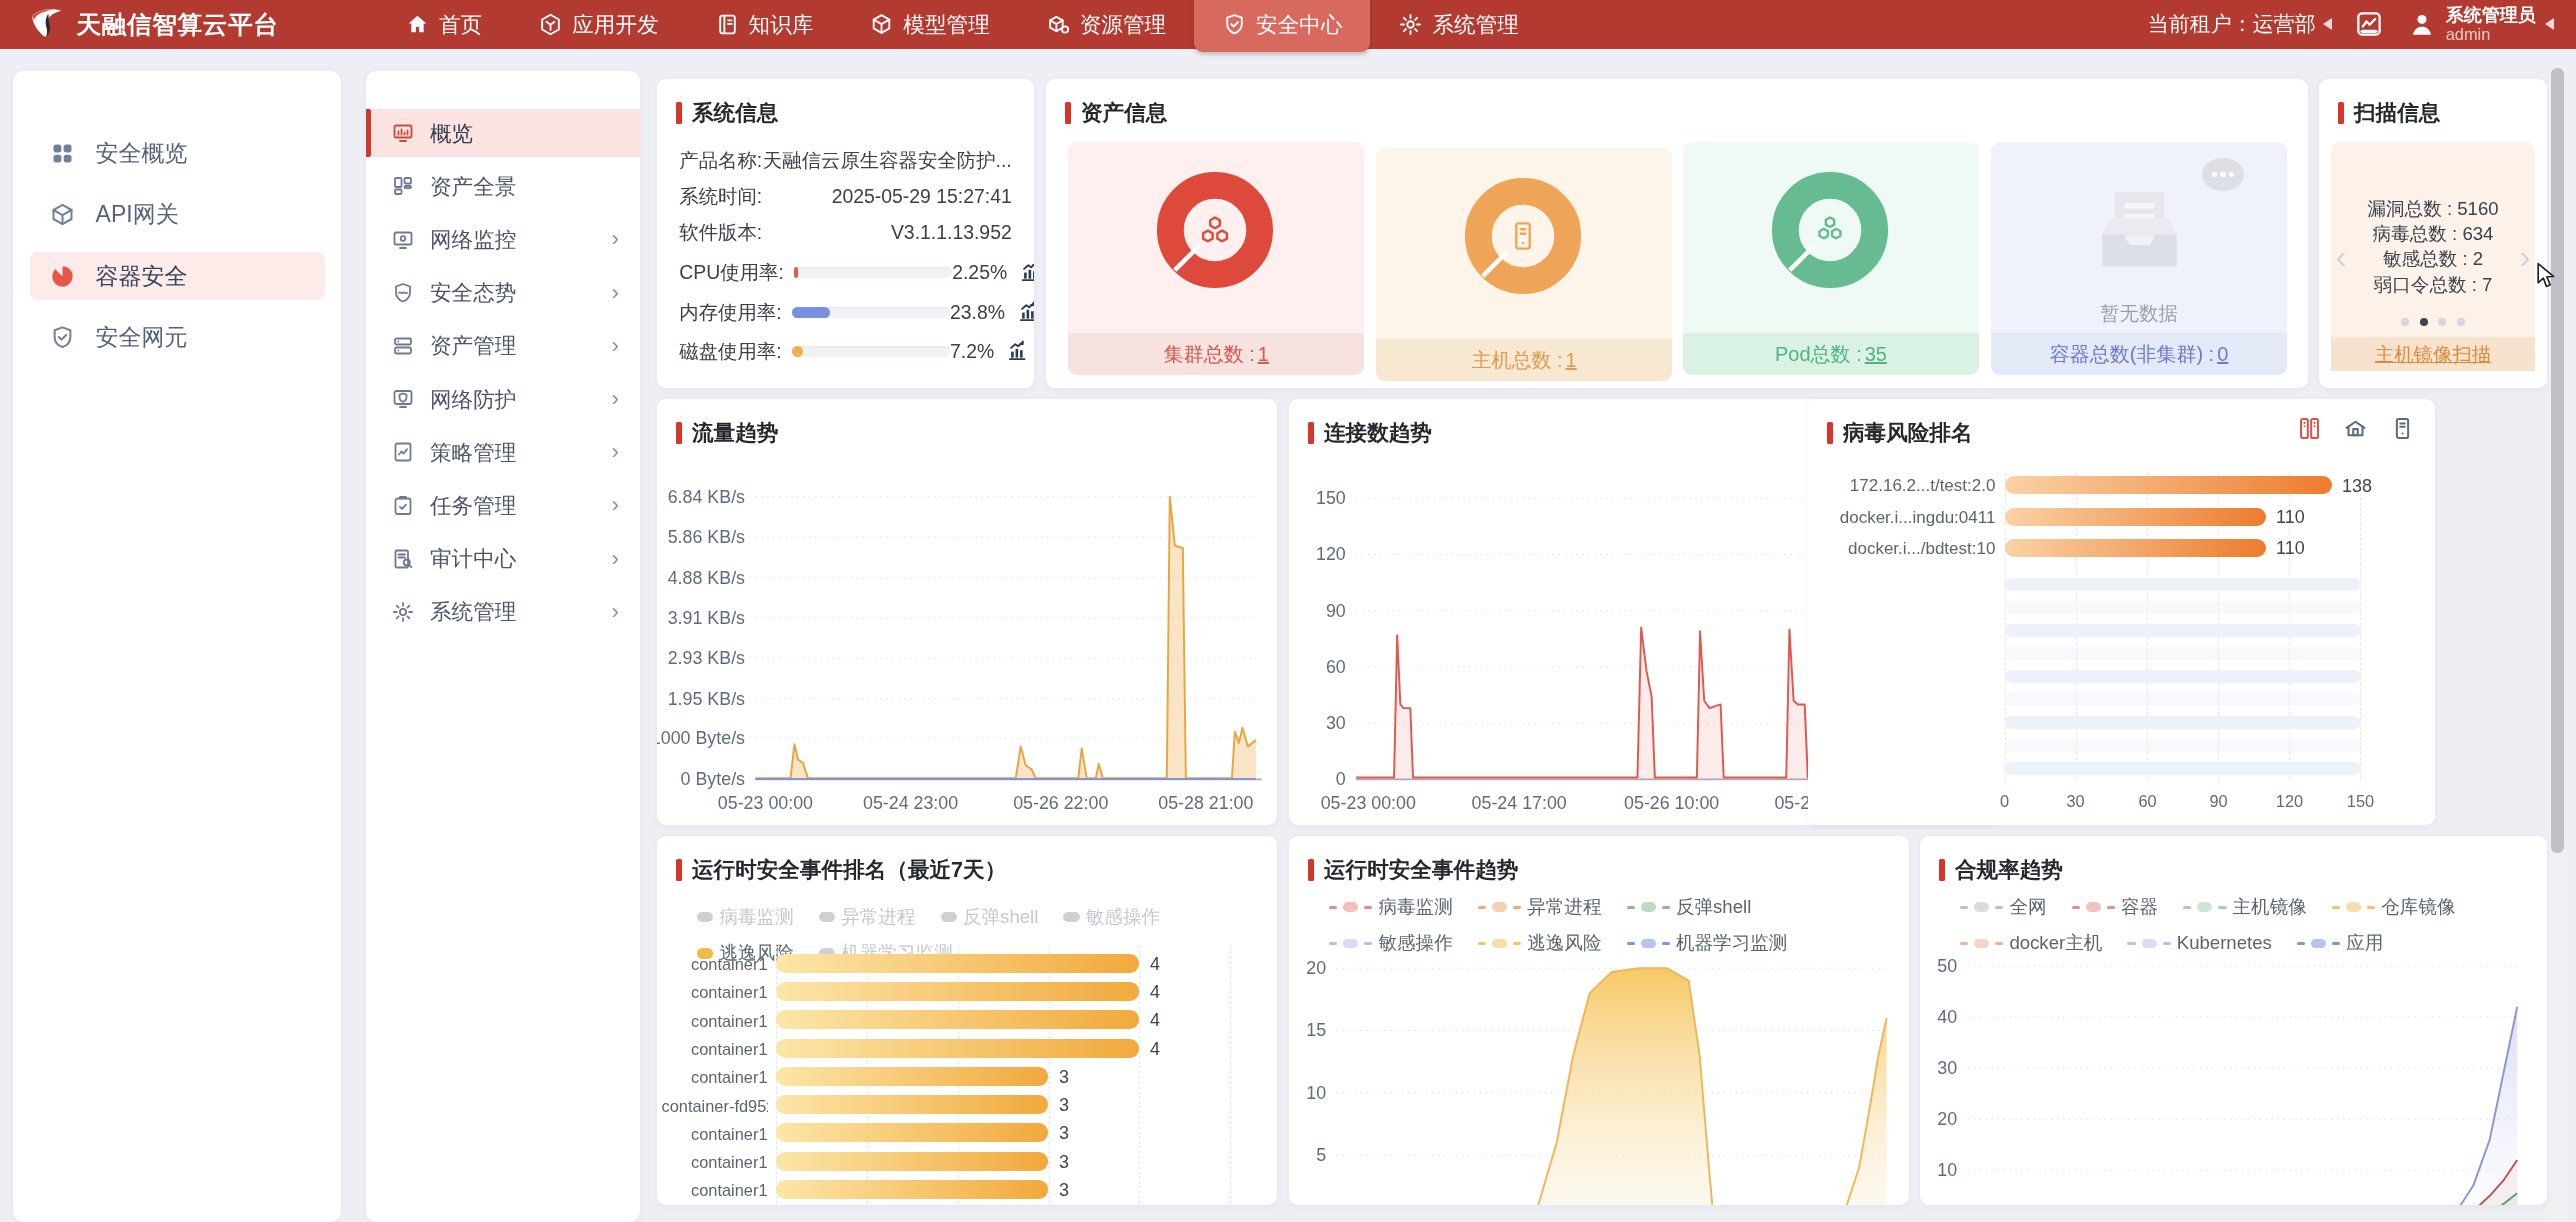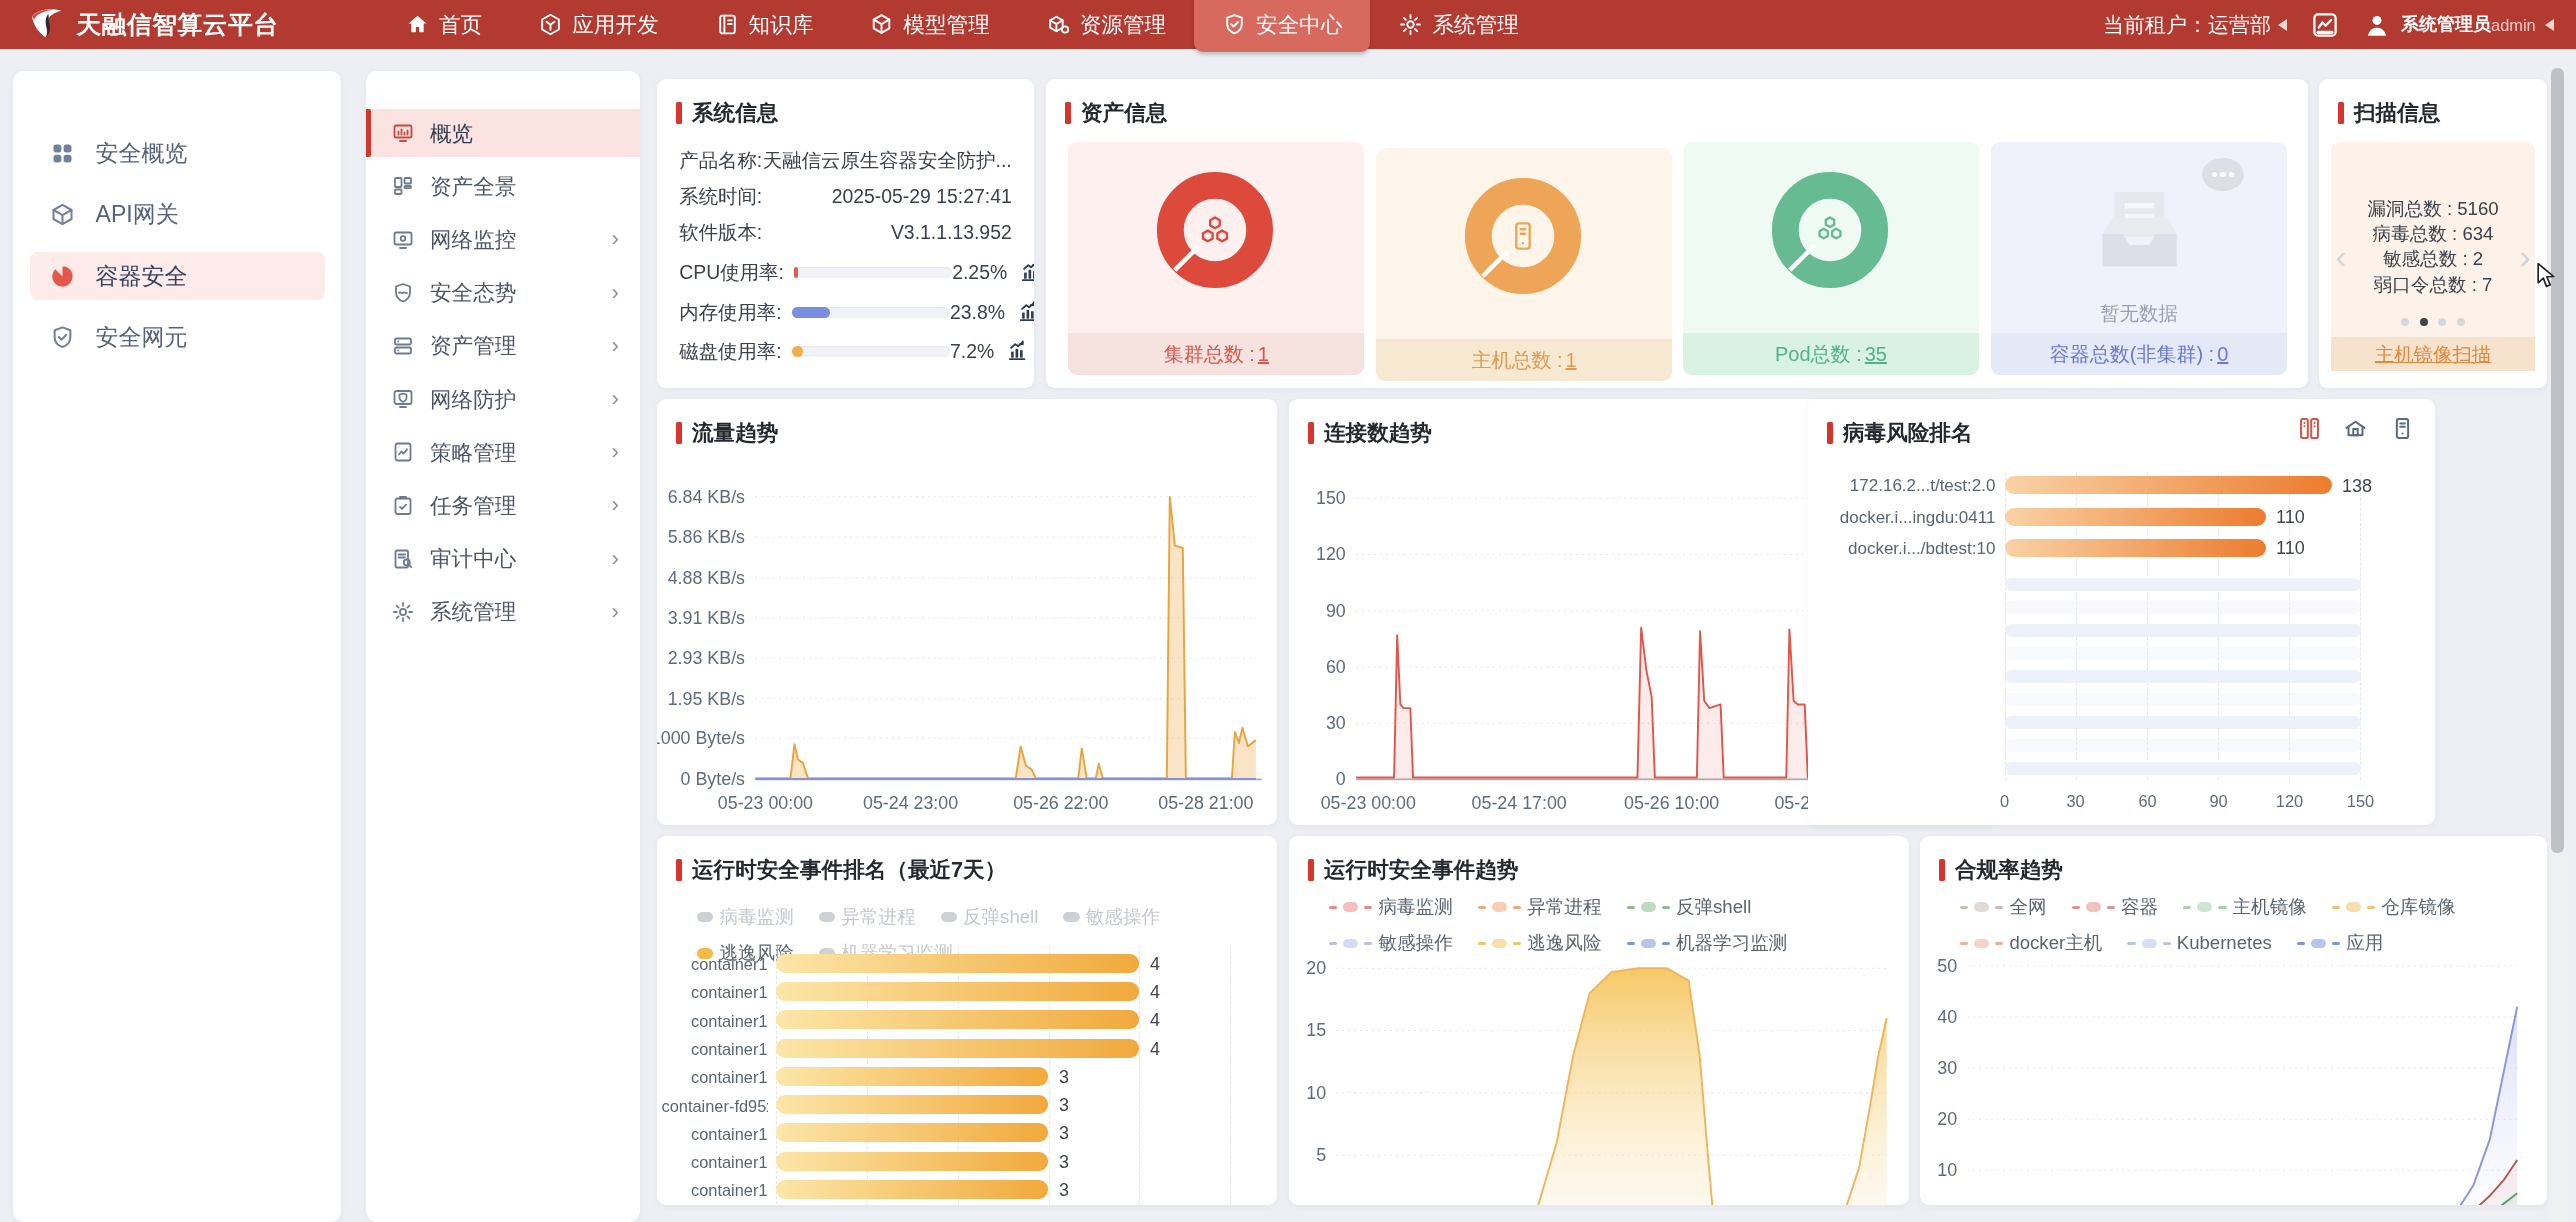--- a/index.html
+++ b/index.html
@@ -13,21 +13,21 @@
   .nav-item{display:flex;align-items:center;gap:9px;color:#fff;font-size:21.6px;padding:0 28px;height:49px;cursor:pointer;}
   .nav-item.active{background:#d8695f;height:55px;border-radius:0 0 9px 9px;box-shadow:0 2.2px 3.7px rgba(0,0,0,.18);}
   .nav-icon{width:25px;height:25px;display:inline-block;}
   .nav-icon svg{width:100%;height:100%;}
   .top-right{margin-left:auto;display:flex;align-items:center;gap:22.3px;padding-right:22.3px;color:#fff;}
   .tenant{display:flex;align-items:center;gap:7.4px;font-size:21px;white-space:nowrap;}
   .tri{width:0;height:0;border-top:6.7px solid transparent;border-bottom:6.7px solid transparent;border-right:9px solid #f2d4d0;display:inline-block;}
   .tb-ic{width:30px;height:30px;color:#fff;display:inline-block;}
   .tb-ic svg{width:100%;height:100%;}
   .userwrap{display:flex;align-items:center;gap:9px;}
-  .u2{display:flex;line-height:1.15;align-items:flex-end;}
+  .u2{display:flex;flex-direction:column;line-height:1.15;}
   .u2 b{font-size:18px;font-weight:bold;}
   .u2 i{font-style:normal;font-size:16.4px;color:#f0c9c5;}
   
   .panel{position:absolute;background:#fff;border-radius:10.4px;box-shadow:0 1.5px 6px rgba(40,50,80,.05);}
   #sidebar{left:13.4px;top:71px;width:328px;height:1151px;padding-top:45px;box-sizing:border-box;}
   .sb-item{display:flex;align-items:center;gap:19.4px;height:48px;margin:13.4px 16.4px;padding:0 19.4px;border-radius:7.4px;font-size:23px;color:#55607a;cursor:pointer;}
   .sb-item.active{background:#fcebe8;color:#34405c;}
   .sb-ic{width:27px;height:27px;color:#72809c;flex:0 0 auto;}
   .sb-item.active .sb-ic{color:#e4584a;}
   .sb-ic svg{width:100%;height:100%;}

